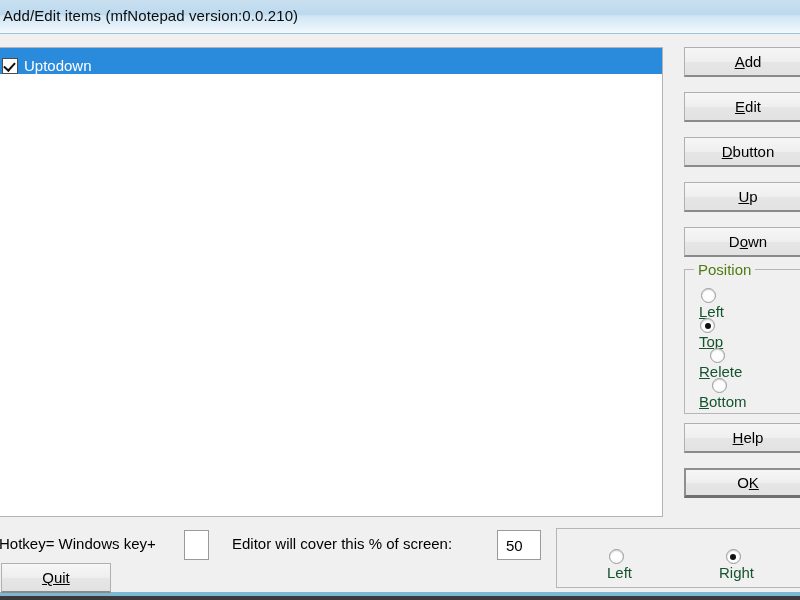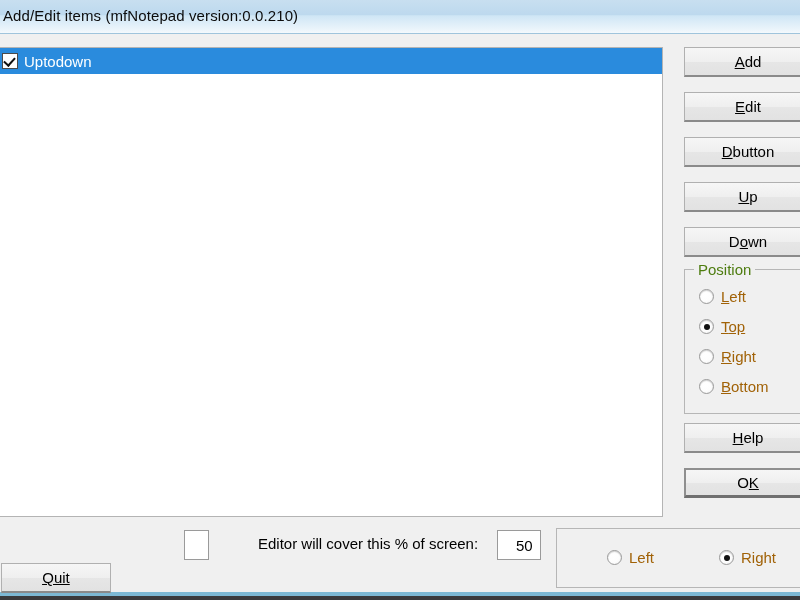--- a/index.html
+++ b/index.html
@@ -77,21 +77,21 @@
     height: 470px;
     background: #ffffff;
     border: 1px solid #b4b4b4;
     box-sizing: border-box;
     overflow: hidden;
   }
   .list-row {
     position: relative;
     height: 26px;
     display: flex;
-    align-items: center;
+    align-items: flex-end;
     padding-left: 2px;
   }
   .list-row.selected {
     background: #2a8bdd;
   }
   .list-check {
     width: 16px;
     height: 16px;
     flex: 0 0 16px;
     background: #ffffff;
@@ -156,23 +156,24 @@
     color: #4d7c0f;
     white-space: nowrap;
   }
 
   
   .radio {
     position: absolute;
     display: flex;
     align-items: center;
     font-size: 15px;
-    color: #a16207;
+    color: #14532d;
     white-space: nowrap;
     cursor: default;
+    flex-direction: column;
   }
   .radio .dot {
     width: 15px;
     height: 15px;
     flex: 0 0 15px;
     border-radius: 50%;
     background: radial-gradient(circle at 40% 36%, #ffffff 0%, #fdfdfd 58%, #eaeaea 100%);
     border: 1px solid #9a9a9a;
     box-shadow: inset 0 1px 1px rgba(0,0,0,0.18);
     box-sizing: border-box;
@@ -199,21 +200,21 @@
   }
   .textbox {
     position: absolute;
     background: #ffffff;
     border: 1px solid #9a9a9a;
     box-sizing: border-box;
     font-size: 15px;
     color: #000000;
     display: flex;
     align-items: center;
-    padding-left: 18px;
+    padding-left: 8px;
   }
 </style>
 </head>
 <body>
 
 <div id="screen">
 
   <div class="window">
 
     <div class="titlebar">
@@ -257,43 +258,44 @@
           <span><span></span><u>L</u><span>eft</span></span>
         </div>
 
         <div class="radio checked" style="left:14px; top:48px;text-decoration:underline;">
           <span class="dot"></span>
           <span><span></span><u>T</u><span>op</span></span>
         </div>
 
         <div class="radio" style="left:14px; top:78px;">
           <span class="dot"></span>
-          <span><span></span><u>R</u><span>ight</span></span>
+          <span><span></span><u>R</u><span>elete</span></span>
         </div>
 
         <div class="radio" style="left:14px; top:108px;justify-content:flex-end;">
           <span class="dot"></span>
           <span><span></span><u>B</u><span>ottom</span></span>
         </div>
       </div>
 
       <div class="btn" style="left:793px; top:388px;">
         <span><span></span><u>H</u><span>elp</span></span>
       </div>
 
       <div class="btn default" style="left:793px; top:433px;">
         <span><span>O</span><u>K</u><span></span></span>
       </div>
 
+      <div class="bottom-label" style="left:108px; top:500px;">Hotkey= Windows key+</div>
 
       <div class="textbox" style="left:293px; top:495px; width:25px; height:30px;">
         <span></span>
       </div>
 
-      <div class="bottom-label" style="left:341px; top:500px;margin-left:26px;">Editor will cover this % of screen:</div>
+      <div class="bottom-label" style="left:341px; top:500px;">Editor will cover this % of screen:</div>
 
       <div class="textbox" style="left:606px; top:495px; width:44px; height:30px;">
         <span>50</span>
       </div>
 
       <div class="groupbox" style="left:665px; top:493px; width:258px; height:60px;">
 
         <div class="radio" style="left:50px; top:20px;">
           <span class="dot"></span>
           <span>Left</span>

